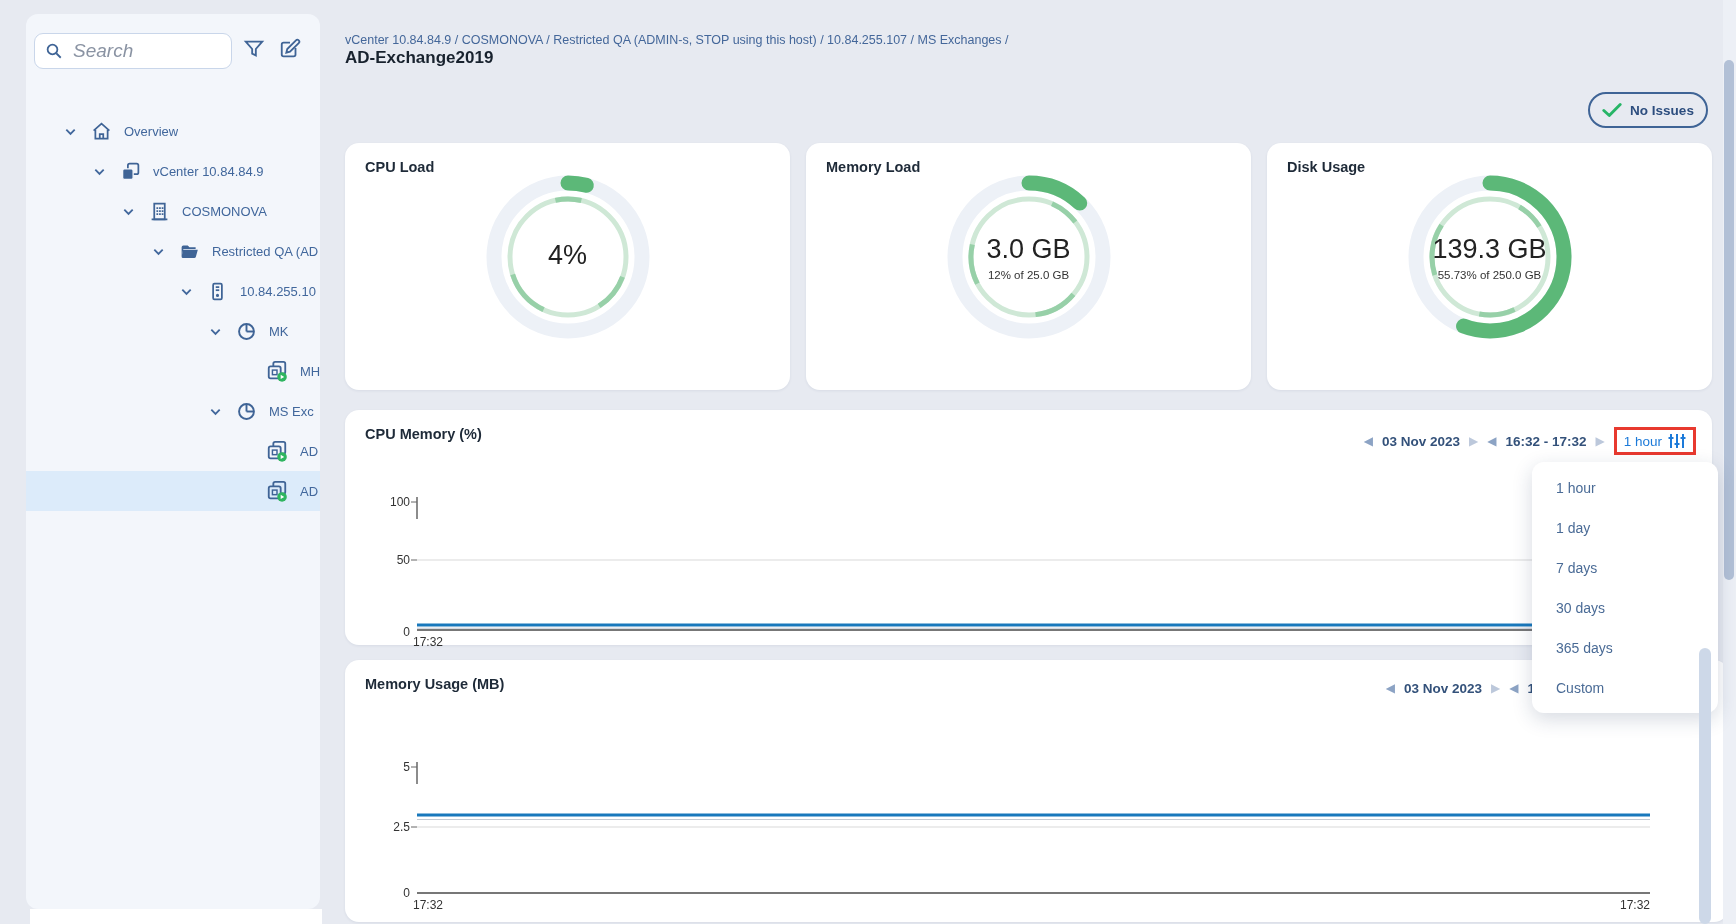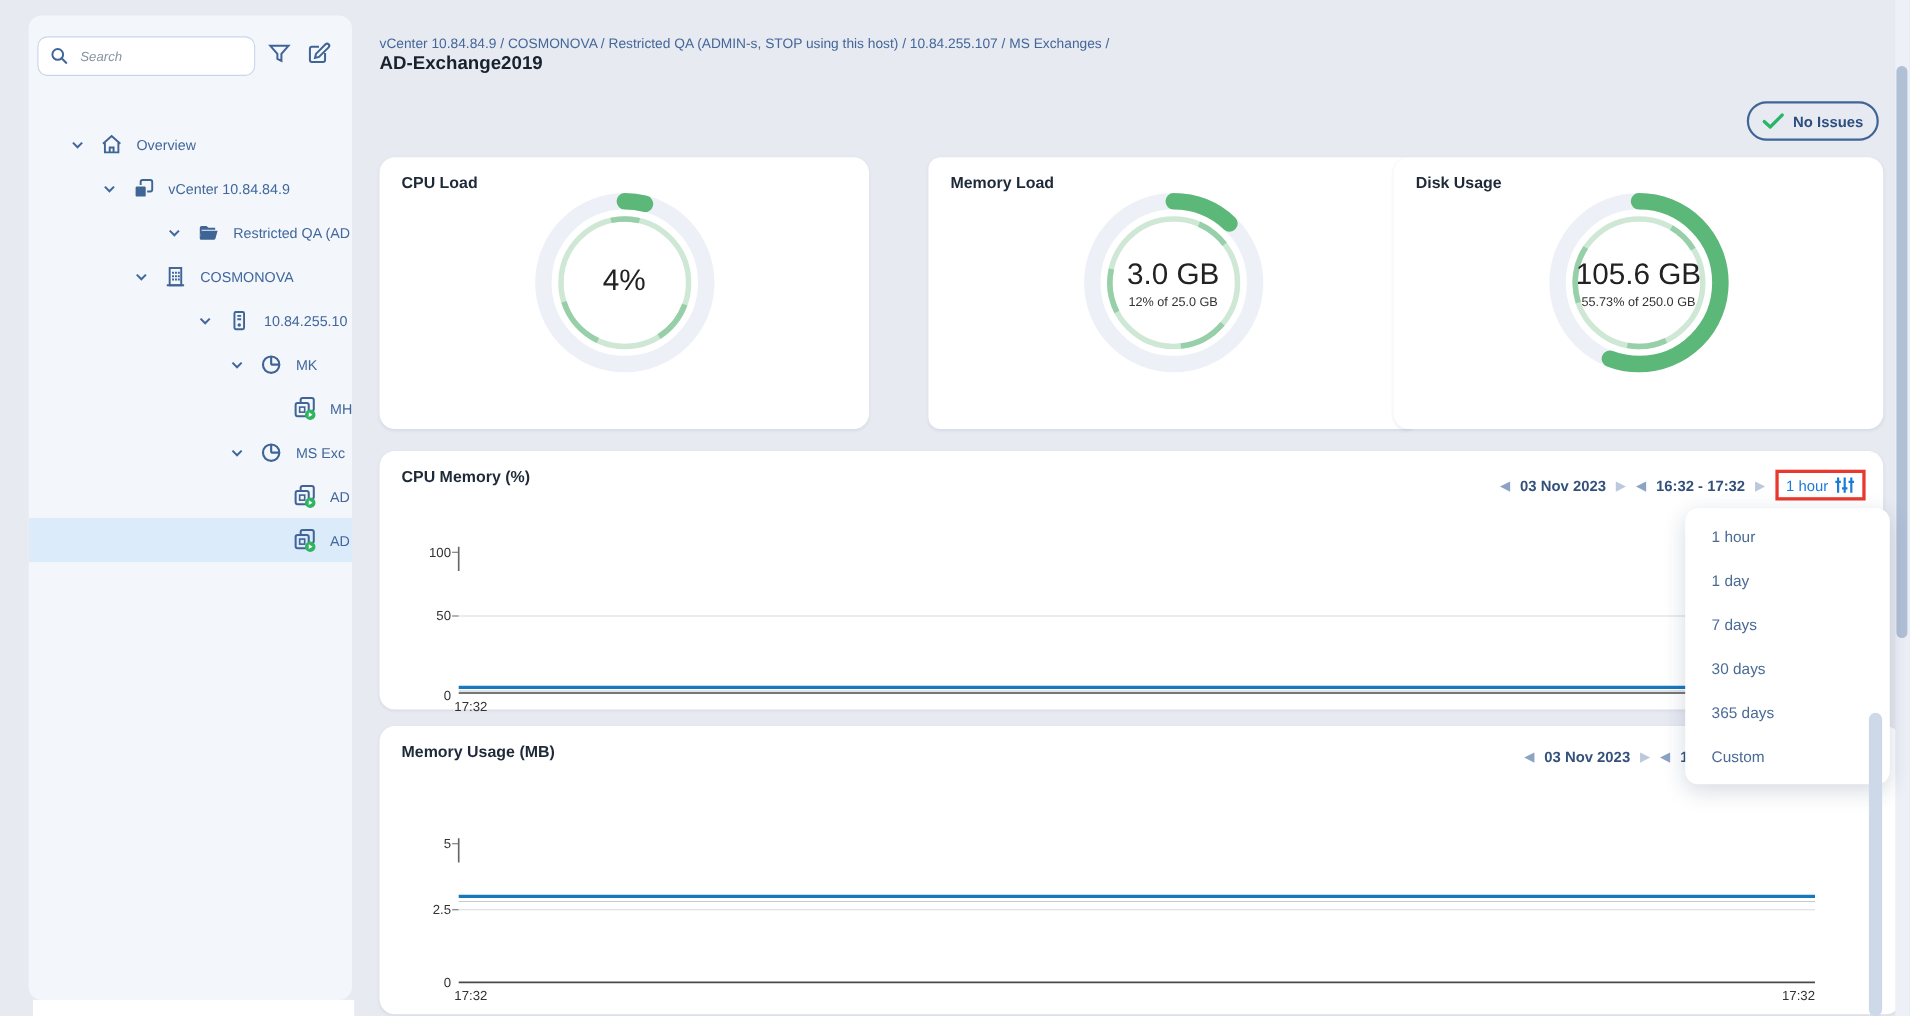--- a/index.html
+++ b/index.html
@@ -1,21 +1,21 @@
 <!DOCTYPE html>
 <html><head>
 <meta charset="utf-8">
 <style>
   html,body{margin:0;padding:0;background:#e7eaf1;font-family:"Liberation Sans",sans-serif;}
   #app{position:relative;width:1736px;height:924px;background:#e7eaf1;overflow:hidden;}
 
   
   .sidebar{position:absolute;left:26px;top:14px;width:294px;height:895px;background:#f3f6fb;border-radius:12px;overflow:hidden;}
   .search-wrap{position:absolute;left:8px;top:19px;width:198px;height:36px;background:#fff;border:1px solid #c9d6ea;border-radius:9px;display:flex;align-items:center;padding:0 10px;box-sizing:border-box;gap:8px;}
-  .search-wrap input{border:none;outline:none;flex:1;font-style:italic;font-size:12px;color:#5b6b80;background:transparent;font-family:"Liberation Sans",sans-serif;width:100%;}
+  .search-wrap input{border:none;outline:none;flex:1;font-style:italic;font-size:19px;color:#5b6b80;background:transparent;font-family:"Liberation Sans",sans-serif;width:100%;}
   .search-wrap input::placeholder{color:#8a93a3;}
   .side-tool{position:absolute;top:24px;width:24px;height:24px;color:#3f6496;cursor:pointer;}
   .tree{position:absolute;left:0;top:97px;width:100%;}
   .tree-row{height:40px;display:flex;align-items:center;gap:12px;font-size:13px;color:#41679c;white-space:nowrap;overflow:hidden;cursor:pointer;}
   .tree-row.selected{background:#dcebfa;}
   .chev{width:14px;height:14px;flex:0 0 14px;display:flex;align-items:center;}
   .ticon{width:22px;height:22px;flex:0 0 22px;display:flex;align-items:center;justify-content:center;}
   .tlabel{overflow:hidden;}
   .hscroll-track{position:absolute;left:30px;top:909px;width:292px;height:15px;background:#ffffff;}
 
@@ -117,51 +117,51 @@
           </span>
         <span class="ticon">
             <svg width="21" height="21" viewBox="0 0 24 24">
               <rect x="9" y="3" width="12" height="12" rx="2" fill="none" stroke="#3f6496" stroke-width="2"></rect>
               <rect x="3" y="9" width="12" height="12" rx="2" fill="#3f6496" stroke="#f3f6fb" stroke-width="1.5"></rect>
             </svg>
           </span>
         <span class="tlabel">vCenter 10.84.84.9</span>
       </div>
 
-      <div class="tree-row" style="padding-left:126px;">
-        <span class="chev">
-            <svg width="13" height="13" viewBox="0 0 14 14" fill="none" stroke="#41679c" stroke-width="2">
-              <polyline points="2.5,5 7,9.5 11.5,5"></polyline>
-            </svg>
-          </span>
-        <span class="ticon">
-            <svg width="21" height="21" viewBox="0 0 24 24" fill="#3f6496">
-              <path d="M3 7a2 2 0 0 1 2-2h5l2 2h7v2H5l-2 9V7z"></path>
-              <path d="M4.5 10h17l-2.2 8a2 2 0 0 1-1.9 1.5H4.5A1.5 1.5 0 0 1 3 18L4.5 10z"></path>
-            </svg>
-          </span>
-        <span class="tlabel">Restricted QA (AD</span>
-      </div>
-
       <div class="tree-row" style="padding-left:96px;">
         <span class="chev">
             <svg width="13" height="13" viewBox="0 0 14 14" fill="none" stroke="#41679c" stroke-width="2">
               <polyline points="2.5,5 7,9.5 11.5,5"></polyline>
             </svg>
           </span>
         <span class="ticon">
             <svg width="21" height="21" viewBox="0 0 24 24" fill="none" stroke="#3f6496" stroke-width="2">
               <rect x="6" y="3" width="12" height="18"></rect>
               <line x1="9.5" y1="7" x2="9.5" y2="17" stroke-dasharray="2 1.5"></line>
               <line x1="12.5" y1="7" x2="12.5" y2="17" stroke-dasharray="2 1.5"></line>
               <line x1="15.5" y1="7" x2="15.5" y2="17" stroke-dasharray="2 1.5"></line>
               <line x1="3" y1="21" x2="21" y2="21"></line>
             </svg>
           </span>
         <span class="tlabel">COSMONOVA</span>
+      </div>
+
+      <div class="tree-row" style="padding-left:126px;">
+        <span class="chev">
+            <svg width="13" height="13" viewBox="0 0 14 14" fill="none" stroke="#41679c" stroke-width="2">
+              <polyline points="2.5,5 7,9.5 11.5,5"></polyline>
+            </svg>
+          </span>
+        <span class="ticon">
+            <svg width="21" height="21" viewBox="0 0 24 24" fill="#3f6496">
+              <path d="M3 7a2 2 0 0 1 2-2h5l2 2h7v2H5l-2 9V7z"></path>
+              <path d="M4.5 10h17l-2.2 8a2 2 0 0 1-1.9 1.5H4.5A1.5 1.5 0 0 1 3 18L4.5 10z"></path>
+            </svg>
+          </span>
+        <span class="tlabel">Restricted QA (AD</span>
       </div>
 
       <div class="tree-row" style="padding-left:154px;">
         <span class="chev">
             <svg width="13" height="13" viewBox="0 0 14 14" fill="none" stroke="#41679c" stroke-width="2">
               <polyline points="2.5,5 7,9.5 11.5,5"></polyline>
             </svg>
           </span>
         <span class="ticon">
             <svg width="21" height="21" viewBox="0 0 24 24" fill="none" stroke="#3f6496" stroke-width="2">
@@ -272,21 +272,21 @@
         <circle cx="90" cy="90" r="58" fill="none" stroke="#97d0a8" stroke-width="5" stroke-dasharray="38 58 48 96 26 98" transform="rotate(20 90 90)"></circle>
         <circle cx="90" cy="90" r="74" fill="none" stroke="#5cb878" stroke-width="15" stroke-linecap="round" transform="rotate(-90 90 90)" stroke-dasharray="18.598228509251577 464.9557127312894"></circle>
       </svg>
       <div class="gauge-center">
         <div class="gauge-value">4%</div>
         <div class="gauge-sub"></div>
       </div>
     </div>
   </div>
 
-  <div class="card gauge-card" style="left:844px;border-radius:11px;">
+  <div class="card gauge-card" style="left:806px;">
     <div class="card-title">Memory Load</div>
     <div class="gauge-box" style="width:180px;height:180px;">
       <svg width="180" height="180" viewBox="0 0 180 180">
         <circle cx="90" cy="90" r="74" fill="none" stroke="#edf1f7" stroke-width="15"></circle>
         <circle cx="90" cy="90" r="58" fill="none" stroke="#cfe8d6" stroke-width="5"></circle>
         <circle cx="90" cy="90" r="58" fill="none" stroke="#97d0a8" stroke-width="5" stroke-dasharray="44 70 40 102 30 78" transform="rotate(40 90 90)"></circle>
         <circle cx="90" cy="90" r="74" fill="none" stroke="#5cb878" stroke-width="15" stroke-linecap="round" transform="rotate(-90 90 90)" stroke-dasharray="55.79468552775472 464.9557127312894"></circle>
       </svg>
       <div class="gauge-center">
         <div class="gauge-value">3.0 GB</div>
@@ -298,21 +298,21 @@
   <div class="card gauge-card" style="left:1267px;">
     <div class="card-title">Disk Usage</div>
     <div class="gauge-box" style="width:180px;height:180px;">
       <svg width="180" height="180" viewBox="0 0 180 180">
         <circle cx="90" cy="90" r="74" fill="none" stroke="#edf1f7" stroke-width="15"></circle>
         <circle cx="90" cy="90" r="58" fill="none" stroke="#cfe8d6" stroke-width="5"></circle>
         <circle cx="90" cy="90" r="58" fill="none" stroke="#97d0a8" stroke-width="5" stroke-dasharray="36 62 52 88 28 98" transform="rotate(65 90 90)"></circle>
         <circle cx="90" cy="90" r="74" fill="none" stroke="#5cb878" stroke-width="15" stroke-linecap="round" transform="rotate(-90 90 90)" stroke-dasharray="259.11981870514757 464.9557127312894"></circle>
       </svg>
       <div class="gauge-center">
-        <div class="gauge-value">105.6 GB</div>
+        <div class="gauge-value">139.3 GB</div>
         <div class="gauge-sub">55.73% of 250.0 GB</div>
       </div>
     </div>
   </div>
 
   <div class="card chart-card-cpu">
     <div class="card-title">CPU Memory (%)</div>
     <div class="chart-nav">
       <span class="arrow prev">◀</span>
       <span class="nav-date">03 Nov 2023</span>

